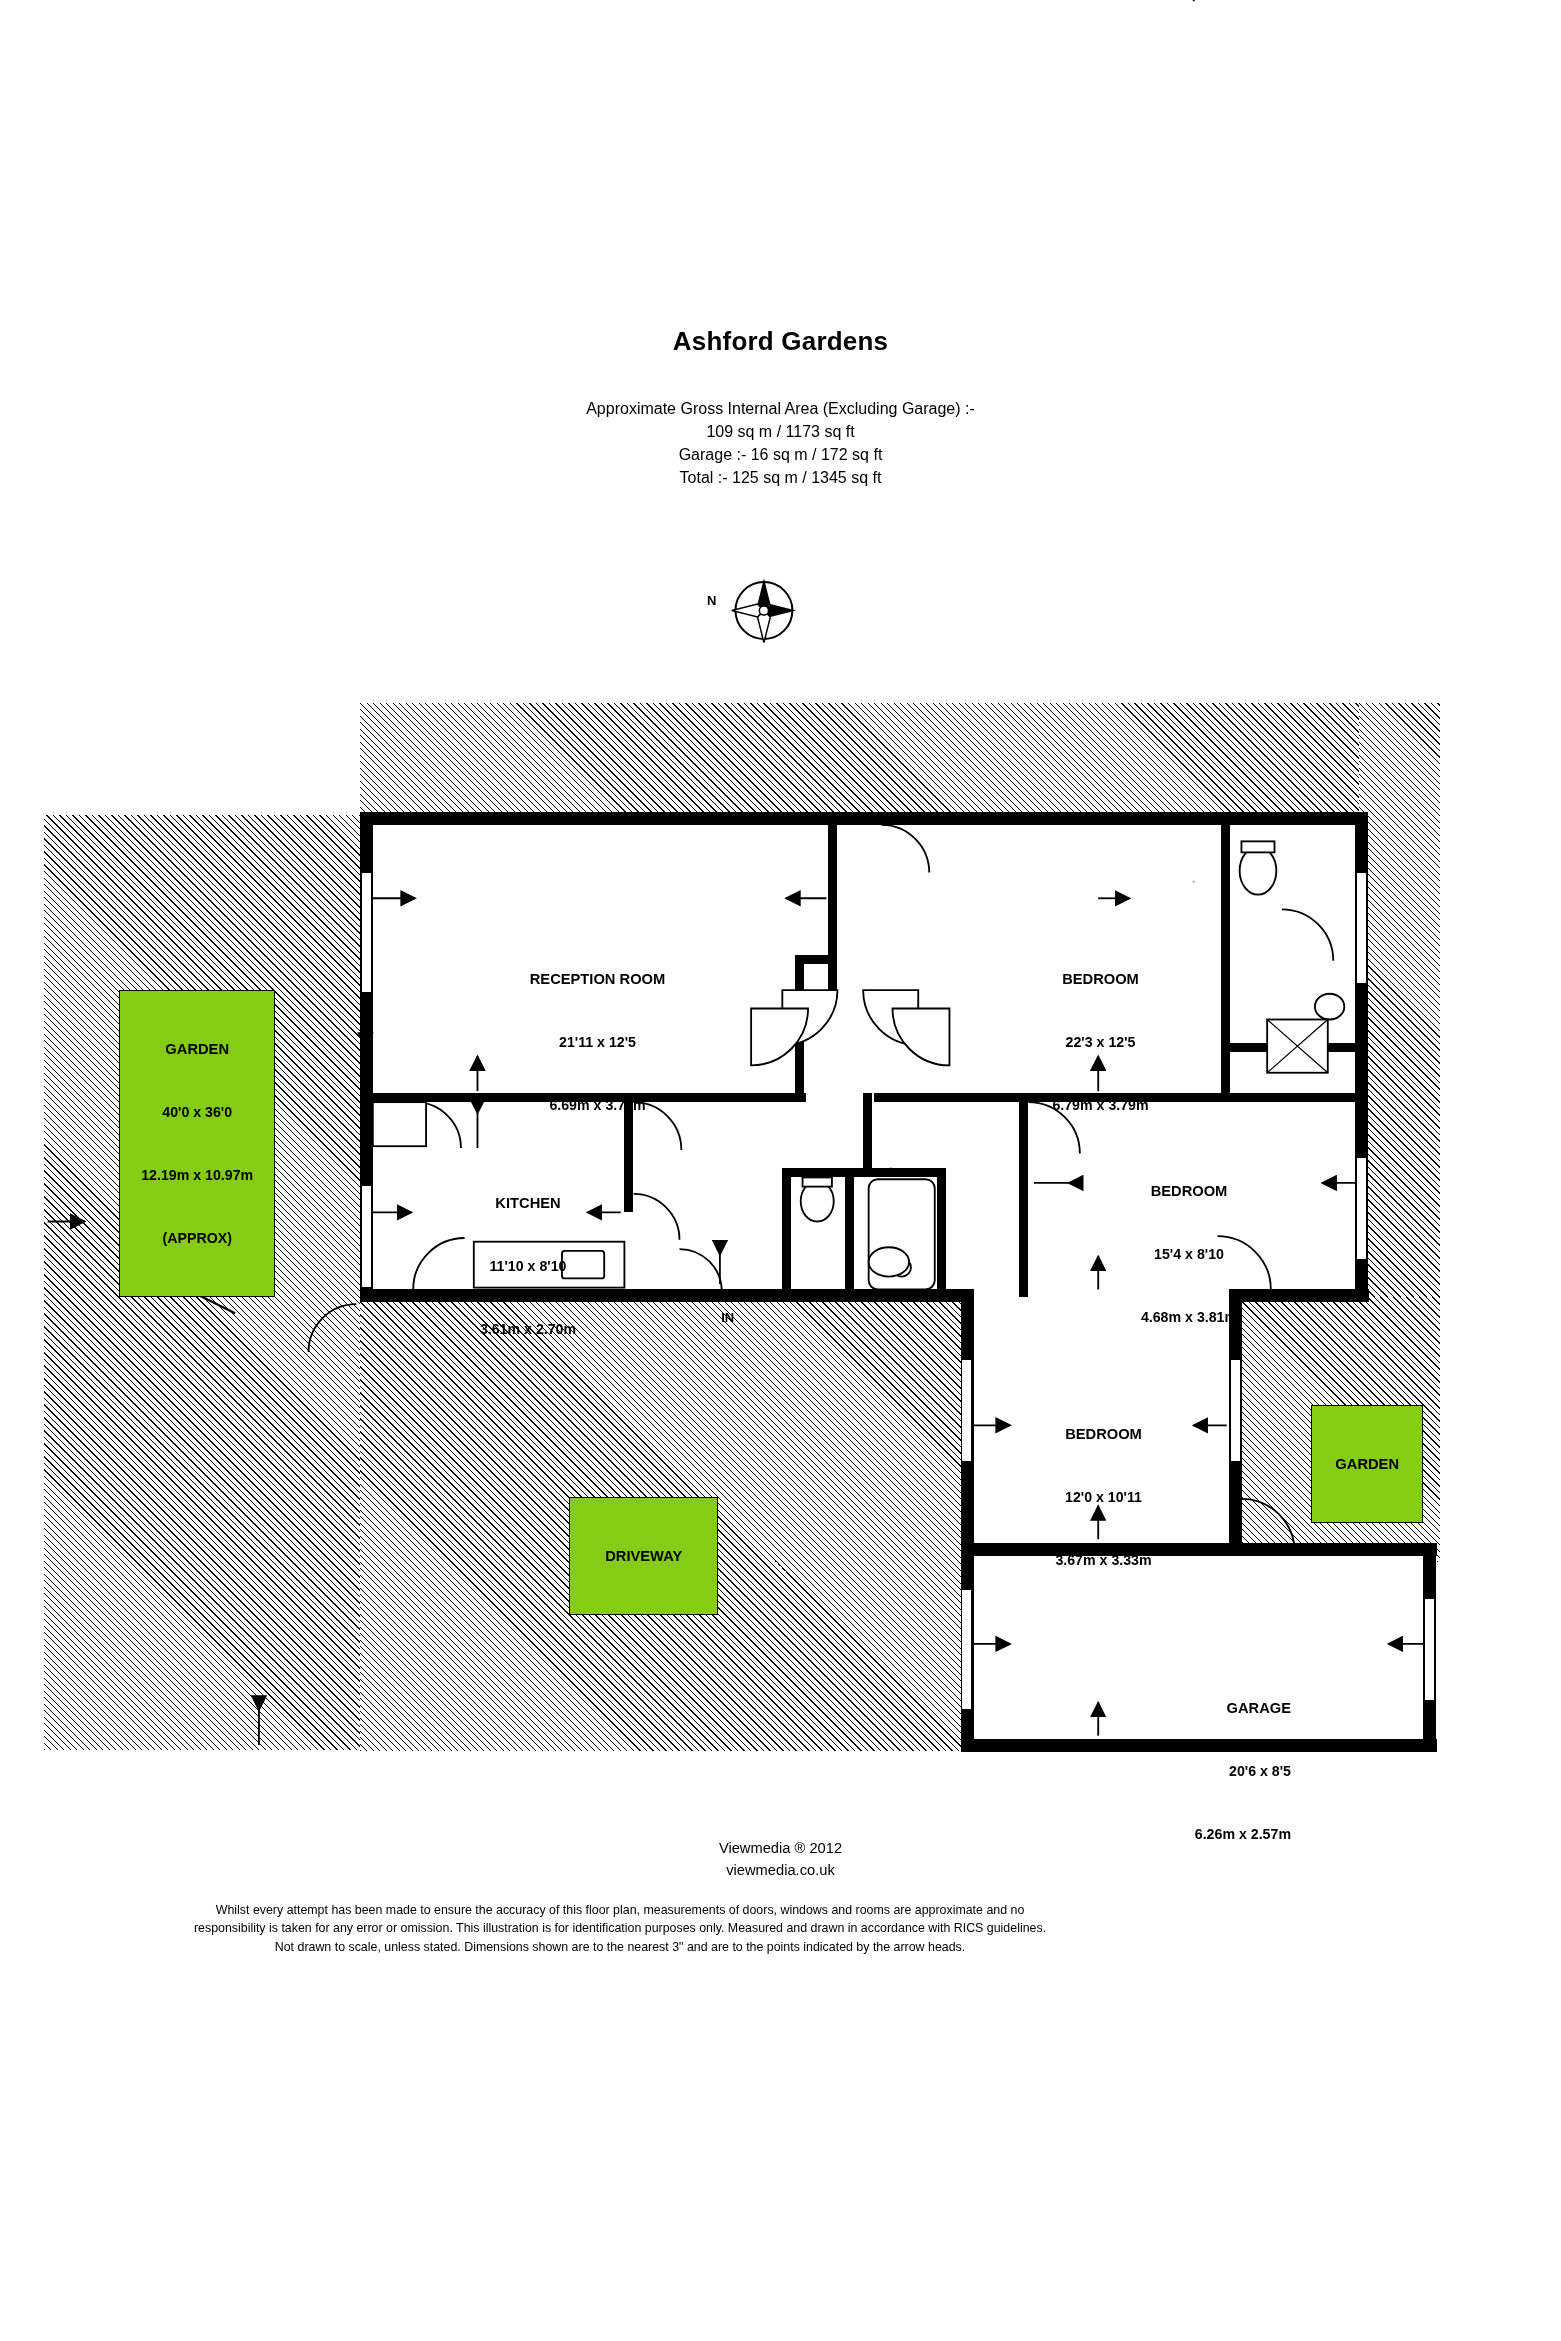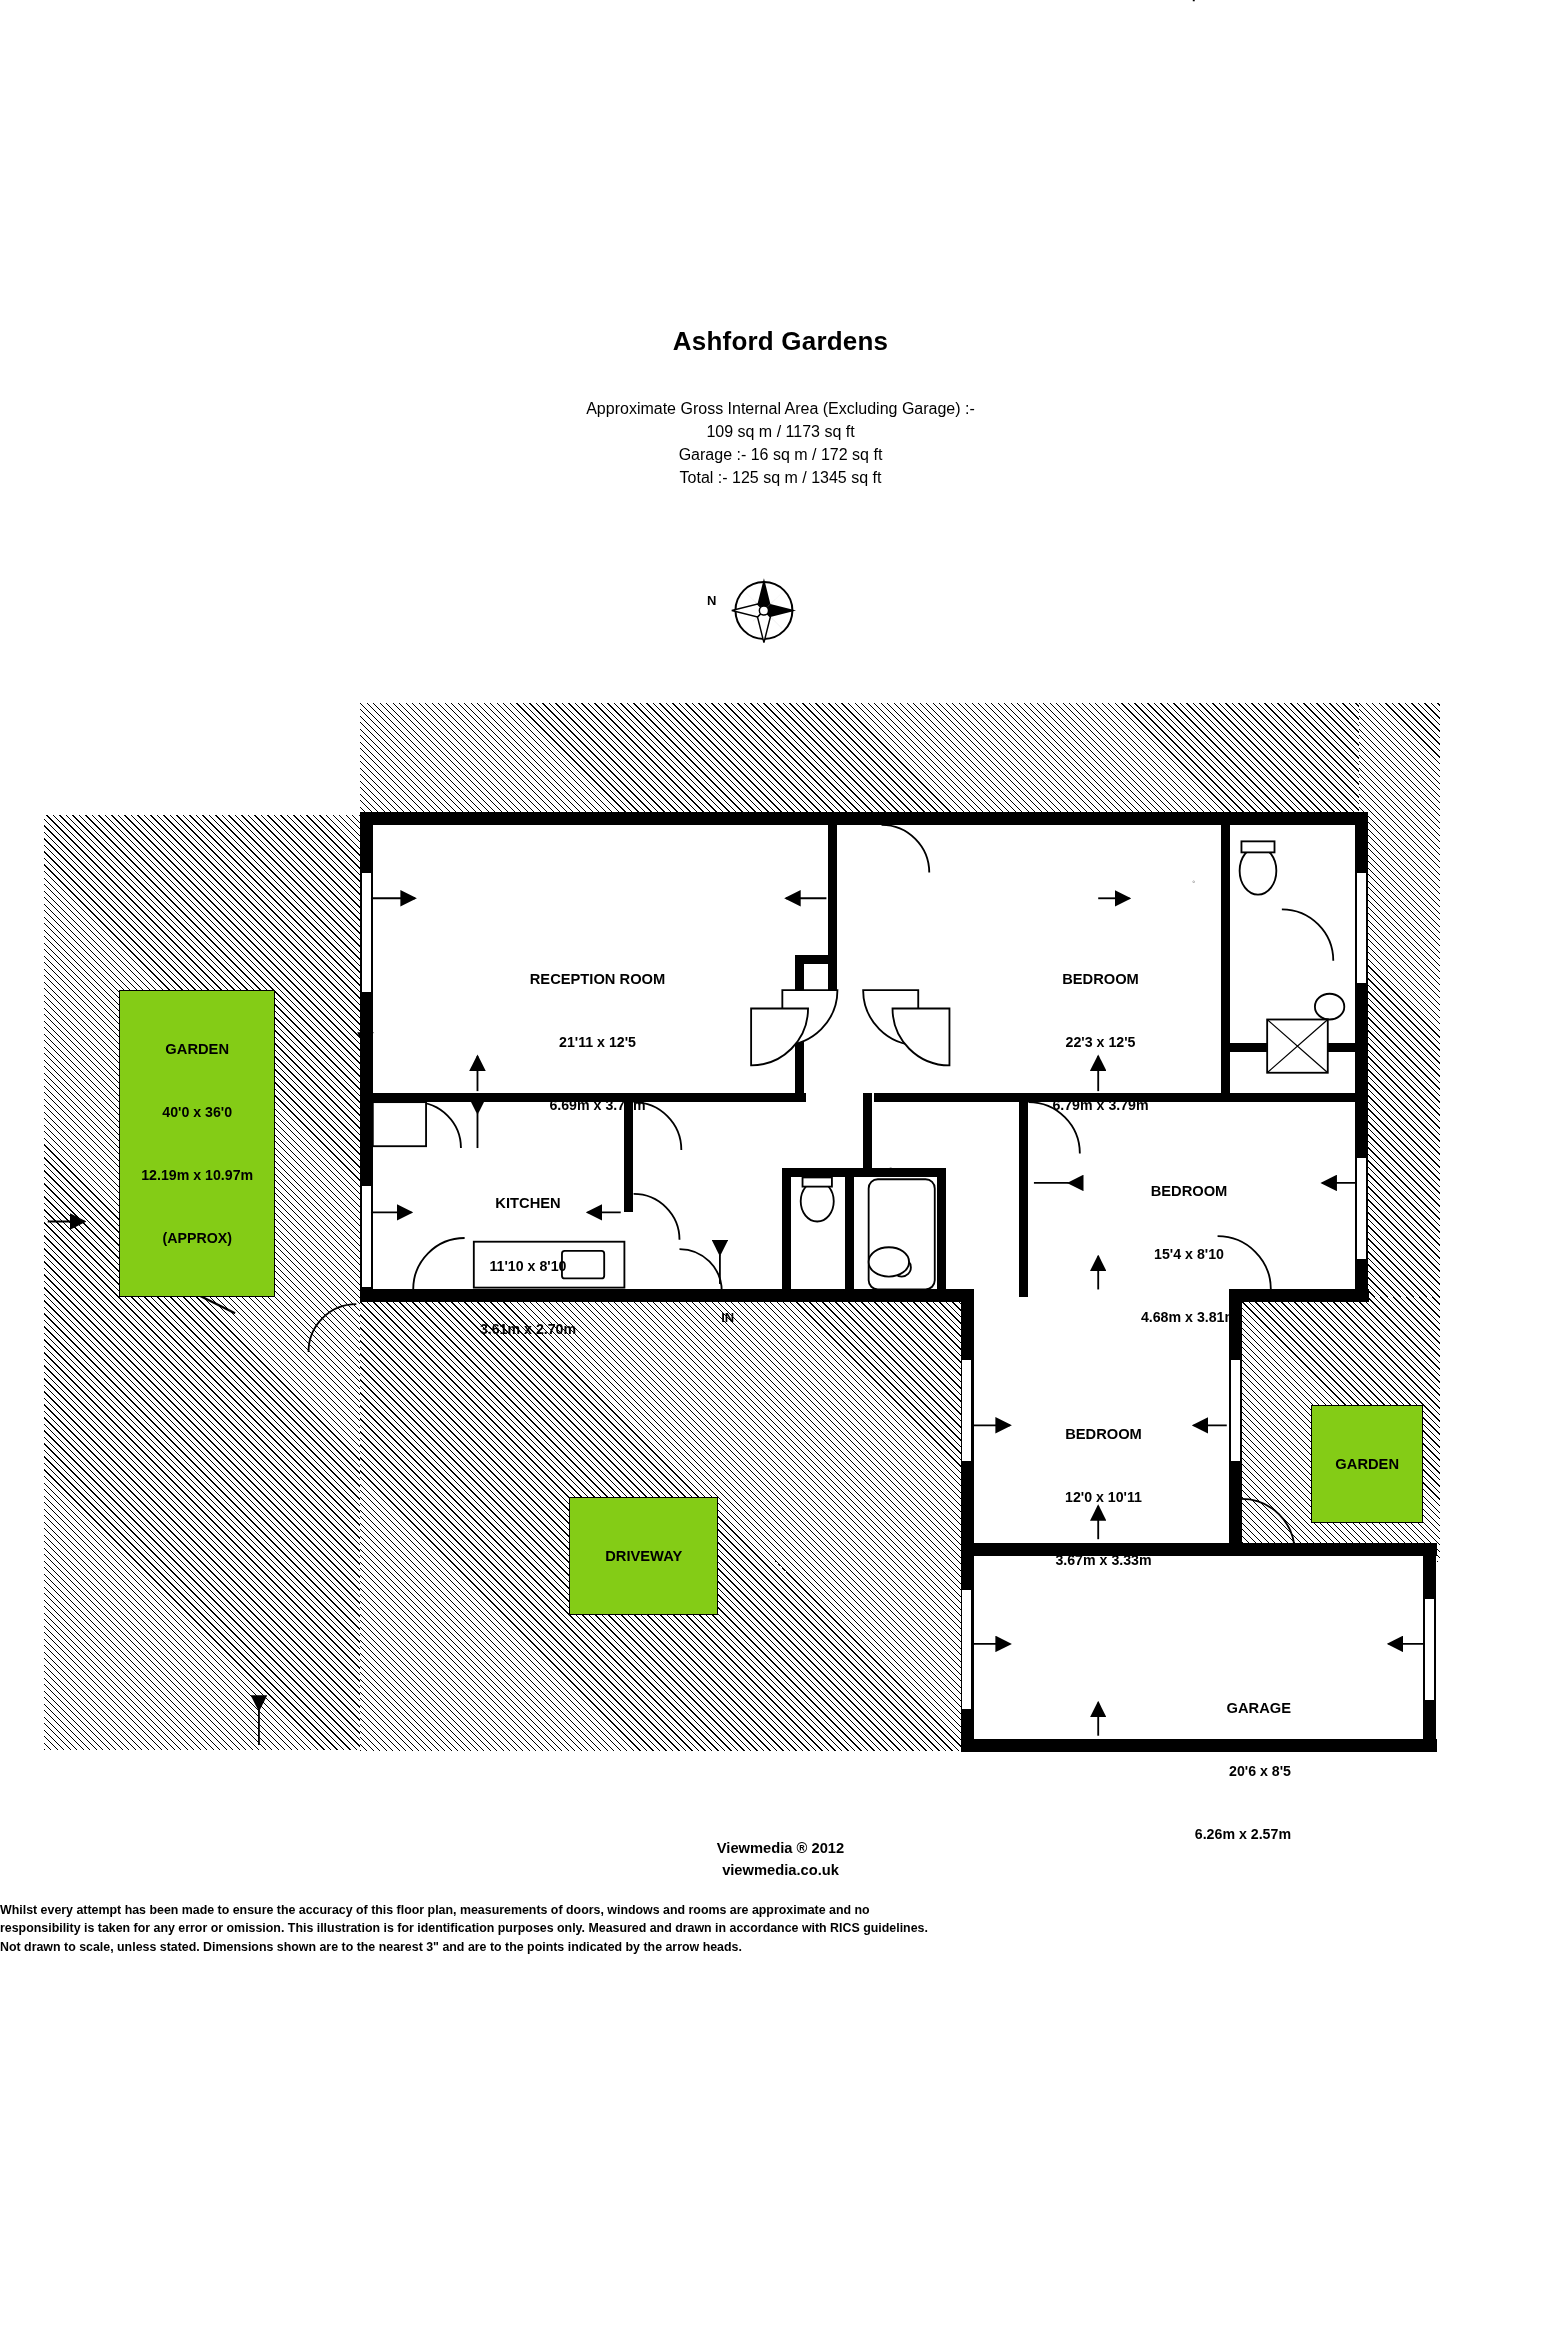--- a/index.html
+++ b/index.html
@@ -103,32 +103,31 @@
   }
 
   
   #footer-brand {
     position: absolute;
     left: 0;
     top: 1837px;
     width: 1561px;
     text-align: center;
     font-size: 14.7px;
-    font-weight: bold;
+    font-weight: normal;
     line-height: 22px;
   }
   #disclaimer {
     position: absolute;
     left: 0;
     top: 1901px;
     width: 1240px;
-    text-align: left;
+    text-align: center;
     font-size: 12.4px;
     line-height: 18.4px;
-    font-weight: bold;
   }
   #disclaimer div { white-space: pre; }
 </style>
 </head>
 <body>
 
 <div id="title">Ashford Gardens</div>
 
 <div id="area-block">
   <div>Approximate Gross Internal Area (Excluding Garage) :-</div>

